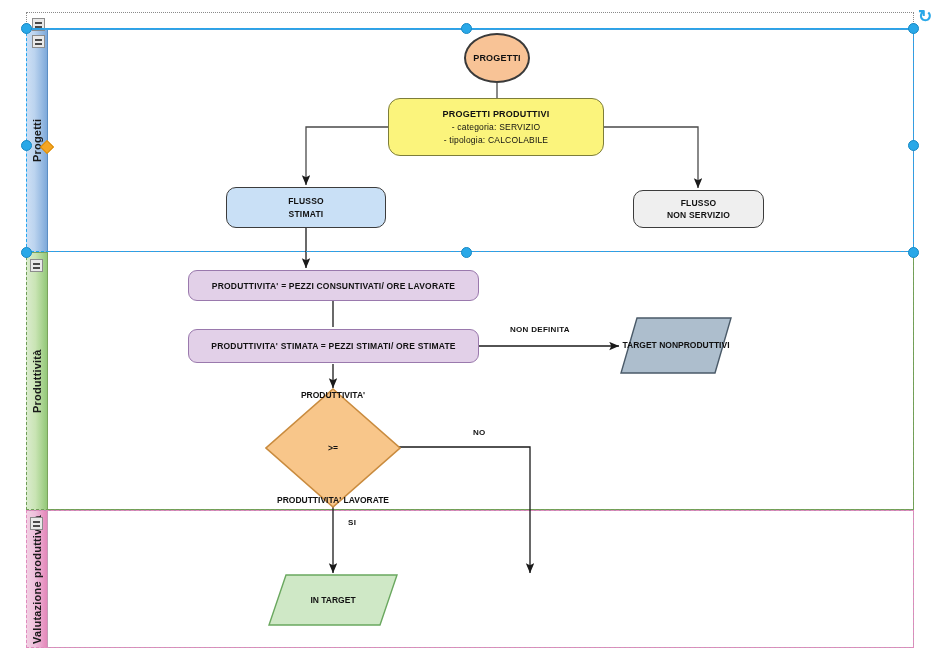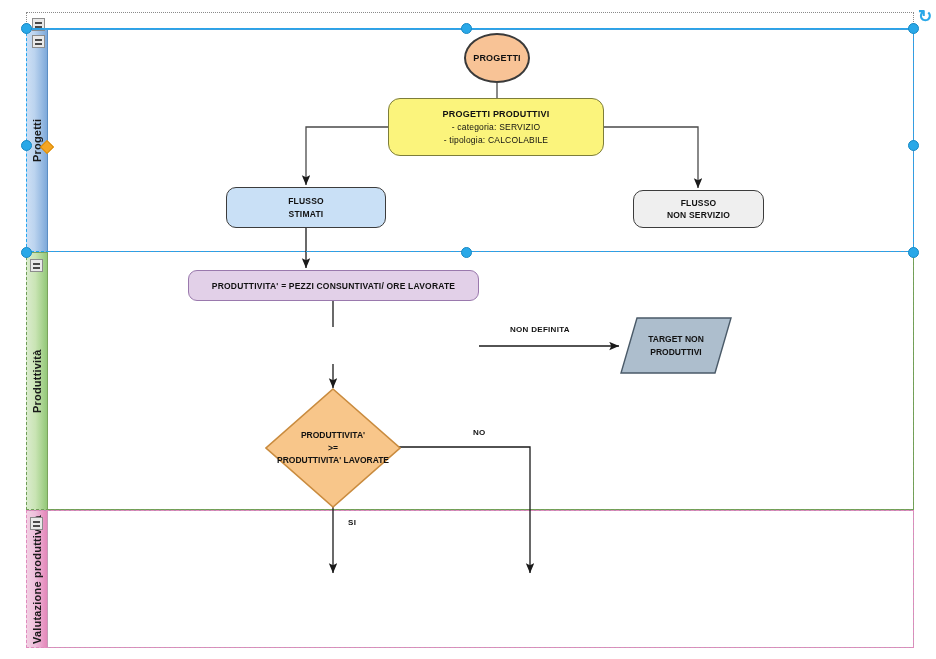--- a/index.html
+++ b/index.html
@@ -226,20 +226,21 @@
     width: 100%; height: 100%;
     display: flex;
     flex-direction: column;
     align-items: center;
     justify-content: center;
     font-size: 8.5px;
     font-weight: bold;
     color: #111;
     line-height: 1.5;
     text-align: center;
+    gap: 40px;
   }
   .para-wrap { position: absolute; }
   .para-shape { position: absolute; left:0; top:0; width:100%; height:100%; }
   .para-label {
     position: absolute; left: 0; top: 0; width: 100%; height: 100%;
     display: flex; align-items: center; justify-content: center;
     font-size: 8.5px; font-weight: bold; color: #111; text-align: center;
     line-height: 1.45;
   }
 
@@ -333,42 +334,51 @@
 
   <div class="node n-gray node-lines" style="left:633px; top:190px; width:131px; height:38px; flex-direction:column;">
     <span>FLUSSO</span>
     <span>NON SERVIZIO</span>
   </div>
 
   <div class="node n-purple" style="left:188px; top:270px; width:291px; height:31px;align-items:center;">
     <span>PRODUTTIVITA' = PEZZI CONSUNTIVATI/ ORE LAVORATE</span>
   </div>
 
+  <div class="node n-purple" style="left:188px; top:329px; width:291px; height:34px;">
+    <span>PRODUTTIVITA' STIMATA = PEZZI STIMATI/ ORE STIMATE</span>
+  </div>
 
   <div class="para-wrap" style="left:620px; top:317px; width:112px; height:57px;">
     <svg class="para-shape" viewBox="0 0 112 57" preserveAspectRatio="none">
       <polygon points="17,1 111,1 95,56 1,56" fill="#adbecd" stroke="#4a5a68" stroke-width="1.4"></polygon>
     </svg>
-    <div class="para-label" style="flex-direction:column;">
+    <div class="para-label" style="">
       <span>TARGET NON</span>
       <span>PRODUTTIVI</span>
     </div>
   </div>
 
   <div class="n-diamond-wrap" style="left:265px; top:388px; width:136px; height:120px;">
     <svg class="n-diamond-shape" viewBox="0 0 136 120" preserveAspectRatio="none">
       <polygon points="68,1 135,60 68,119 1,60" fill="#f8c68a" stroke="#c98b3e" stroke-width="1.6"></polygon>
     </svg>
     <div class="n-diamond-label">
       <span>PRODUTTIVITA'</span>
       <span>&gt;=</span>
       <span>PRODUTTIVITA' LAVORATE</span>
     </div>
   </div>
 
+  <div class="para-wrap" style="left:268px; top:574px; width:130px; height:52px;">
+    <svg class="para-shape" viewBox="0 0 130 52" preserveAspectRatio="none">
+      <polygon points="18,1 129,1 112,51 1,51" fill="#cfe8c6" stroke="#6aa85f" stroke-width="1.4"></polygon>
+    </svg>
+    <div class="para-label">IN TARGET</div>
+  </div>
 
 
   <div class="edge-label" style="left:510px; top:325px;">NON DEFINITA</div>
   <div class="edge-label" style="left:437px; top:428px;padding-left:36px;">NO</div>
   <div class="edge-label" style="left:348px; top:518px;">SI</div>
 
   <div class="collapse-icon" style="left:32px; top:18px;"></div>
   <div class="collapse-icon" style="left:32px; top:35px;"></div>
   <div class="collapse-icon" style="left:30px; top:259px;"></div>
   <div class="collapse-icon" style="left:30px; top:517px;"></div>

